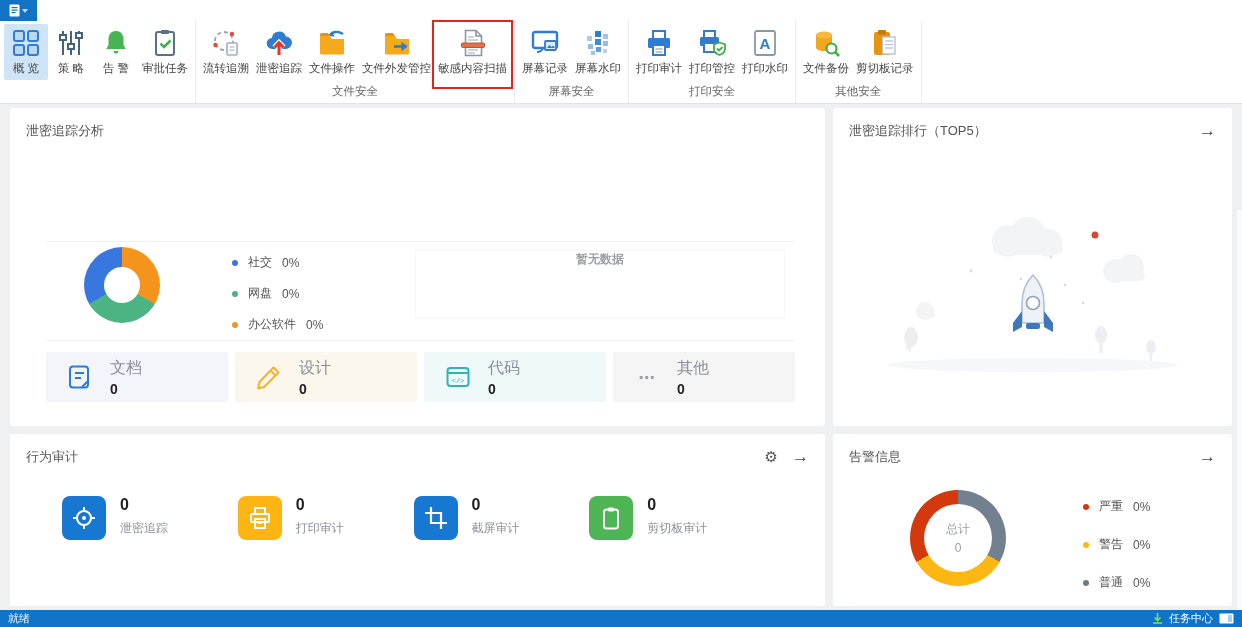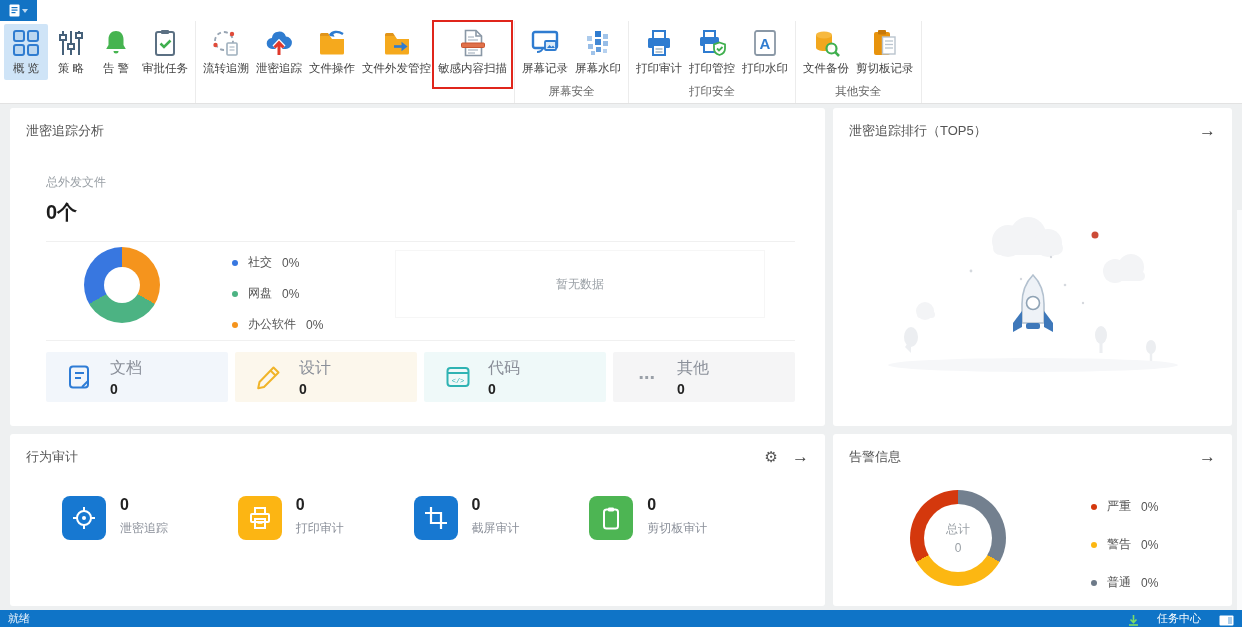--- a/index.html
+++ b/index.html
@@ -47,21 +47,21 @@
   .total-label { font-size:12px; color:#9aa0a6; }
   .total-value { font-size:20px; font-weight:bold; color:#1c1c1c; margin-top:8px; }
   .sepA1, .sepA2 { position:absolute; left:36px; width:749px; height:1px; background:#f0f0f0; }
   .sepA1 { top:133px; } .sepA2 { top:232px; }
   .donutA { position:absolute; left:74px; top:139px; width:76px; height:76px; border-radius:50%;
     background:conic-gradient(#f5941d 0 120deg, #4cb383 120deg 240deg, #3877e0 240deg 360deg); }
   .donutA::after { content:""; position:absolute; left:20px; top:20px; width:36px; height:36px; border-radius:50%; background:#fff; }
   .legendA { position:absolute; left:222px; top:146px; display:flex; flex-direction:column; gap:14px; }
   .litem { display:flex; align-items:center; gap:10px; font-size:12px; color:#555; }
   .ldot { width:6px; height:6px; border-radius:50%; }
-  .empty-box { position:absolute; left:385px; top:142px; width:370px; height:68px; border:1px solid #f6f6f6; display:flex; align-items:center; justify-content:center; }
+  .empty-box { position:absolute; left:405px; top:142px; width:370px; height:68px; border:1px solid #f6f6f6; display:flex; align-items:flex-start; justify-content:center;font-weight:bold; }
   .empty-text { font-size:12px; color:#9aa0a6; }
   .cards-row { position:absolute; left:36px; top:244px; width:749px; display:flex; gap:7px; }
   .card { flex:1; height:50px; display:flex; align-items:center; gap:16px; padding-left:20px; border-radius:2px; cursor:pointer; }
   .card.c0 { background:#f2f6fb; } .card.c1 { background:#fcf7ec; } .card.c2 { background:#eff9f9; } .card.c3 { background:#f5f5f6; }
   .card-ico { width:28px; height:28px; display:flex; align-items:center; justify-content:center; }
   .card-label { font-size:16px; color:#8a8f99; }
   .card-value { font-size:14px; font-weight:bold; color:#222; margin-top:2px; }
   .more-glyph { font-size:16px; color:#9aa0a8; font-weight:bold; letter-spacing:1px; }
 
   
@@ -72,29 +72,29 @@
   .atext .aval { font-size:16px; font-weight:bold; color:#222; }
   .atext .albl { font-size:12px; color:#8a8f99; margin-top:6px; }
 
   
   .donutD { position:absolute; left:77px; top:56px; width:96px; height:96px; border-radius:50%;
     background:conic-gradient(#73808f 0 120deg, #fcb712 120deg 240deg, #d4380d 240deg 360deg); }
   .donutD::after { content:""; position:absolute; left:14px; top:14px; width:68px; height:68px; border-radius:50%; background:#fff; }
   .donutD .dcenter { position:absolute; inset:0; display:flex; flex-direction:column; align-items:center; justify-content:center; z-index:1; }
   .dcenter .dl { font-size:12px; color:#9aa0a6; }
   .dcenter .dv { font-size:12px; color:#9aa0a6; margin-top:3px; }
-  .legendD { position:absolute; left:258px; top:64px; display:flex; flex-direction:column; gap:21px; }
+  .legendD { position:absolute; left:250px; top:64px; display:flex; flex-direction:column; gap:21px; }
 
   
   .rocket-wrap { position:absolute; left:40px; top:105px; }
 
   
   .statusbar { position:absolute; left:0; bottom:0; width:100%; height:17px; background:#0f74c7; display:flex; align-items:center; justify-content:space-between; padding:0 8px; }
   .status-left { font-size:11px; color:#eaf3fb; }
-  .status-right { display:flex; align-items:flex-end; gap:18px; cursor:pointer; }
+  .status-right { display:flex; align-items:center; gap:6px; cursor:pointer; }
   .status-right .txt { font-size:11px; color:#fff; }
   .scroll-strip { position:absolute; right:0; top:105px; width:5px; height:505px; background:#fafbfc; }
 </style>
 </head>
 <body>
 
 <div class="app">
 
   <div class="menubar">
     <div class="appbtn">
@@ -213,20 +213,21 @@
                 <line x1="10" y1="9" x2="16" y2="9" stroke="#b6c0ca" stroke-width="1.4"></line>
                 <line x1="10" y1="12" x2="20" y2="12" stroke="#b6c0ca" stroke-width="1.4"></line>
                 <line x1="10" y1="22" x2="20" y2="22" stroke="#b6c0ca" stroke-width="1.4"></line>
                 <line x1="10" y1="25" x2="17" y2="25" stroke="#b6c0ca" stroke-width="1.4"></line>
                 <rect x="3.5" y="15" width="23" height="4.5" rx="1" fill="#e0714a" stroke="#c8552f" stroke-width="1"></rect>
               </svg>
             </span>
           <span class="rlabel">敏感内容扫描</span>
         </div>
       </div>
+      <div class="glabel">文件安全</div>
     </div>
 
     <div class="rgroup">
       <div class="ritems">
         <div class="rbtn">
           <span class="ricon">
               <svg width="30" height="30" viewBox="0 0 30 30">
                 <rect x="3" y="4" width="24" height="16" rx="2" fill="#fff" stroke="#2f7cd0" stroke-width="2.4"></rect>
                 <path d="M13 20c-1 3-4 4-6 4" fill="none" stroke="#2f7cd0" stroke-width="2"></path>
                 <rect x="15" y="13" width="11" height="9" rx="1" fill="#dcebf8" stroke="#2f7cd0" stroke-width="1.8"></rect>
@@ -326,24 +327,20 @@
       <div class="glabel">其他安全</div>
     </div>
 
   </div>
 
   <div class="content">
 
     <div class="panel pA">
       <div class="phead">
         <span class="ptitle">泄密追踪分析</span>
-      </div>
-      <div class="total-block">
-        <div class="total-label">总外发文件</div>
-        <div class="total-value">0个</div>
       </div>
       <div class="sepA1"></div>
       <div class="donutA"></div>
       <div class="legendA">
         <div class="litem">
           <span class="ldot" style="background:#3877e0"></span>
           <span>社交</span>
           <span>0%</span>
         </div>
         <div class="litem">

